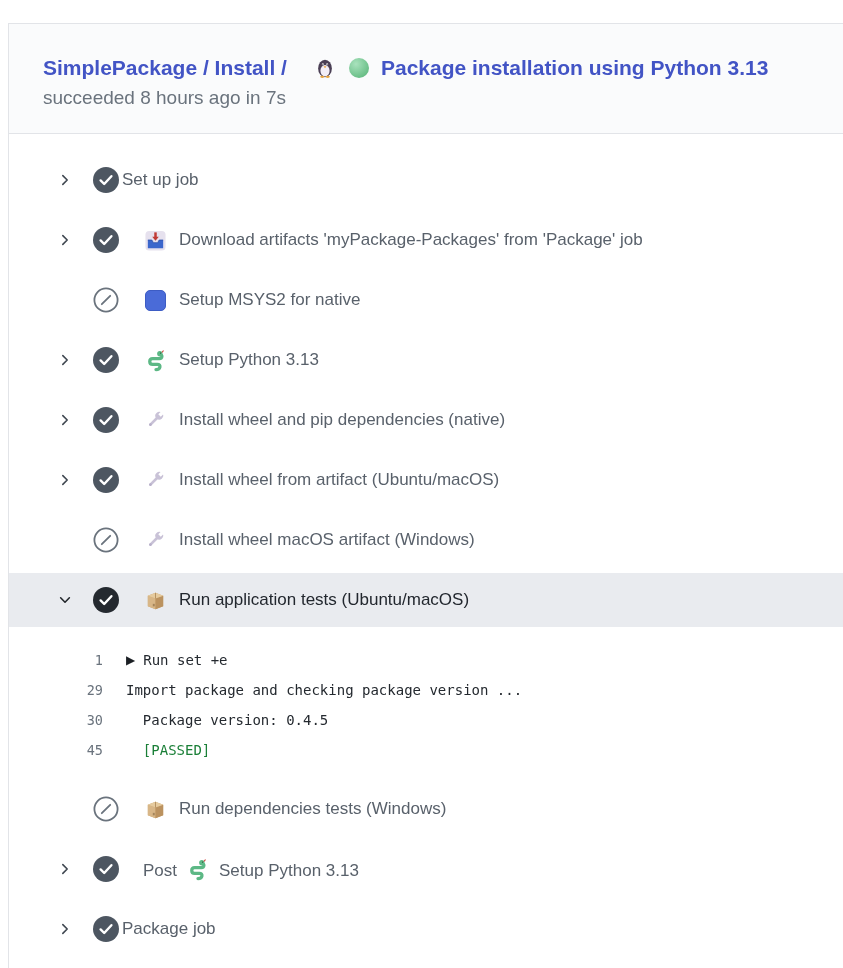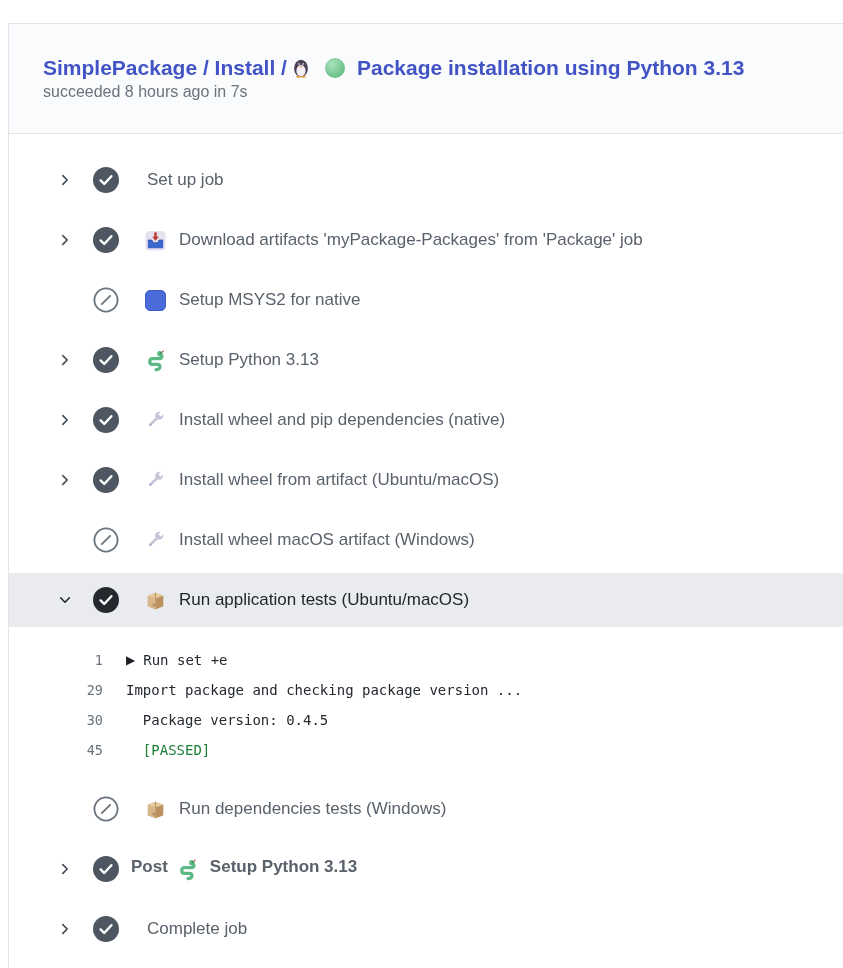--- a/index.html
+++ b/index.html
@@ -20,47 +20,47 @@
   .header {
     background:var(--header-bg,#fafbfc);
     border-bottom:1px solid var(--border,#e2e4e8);
     padding:30px 20px 0 34px;
     height:110px;
   }
   .title {
     font-size:21px; font-weight:bold; color:var(--accent-blue,#4254c5);
     line-height:28px; display:flex; align-items:center; white-space:nowrap;
   }
-  .title .tsep { margin-right:2px; }
+  .title .tsep { margin-right:26px; }
   .emoji-lg { display:inline-flex; align-items:center; justify-content:center;
     width:24px; height:24px; margin-right:10px; flex:none; }
   .greenball {
     width:20px; height:20px; border-radius:50%;
     background:radial-gradient(circle at 35% 30%, #a9e2bd, #6cc089 70%, #57ad74);
     display:inline-block;
   }
-  .subtitle { font-size:16px; color:var(--text-muted,#6a737d); line-height:19px; }
+  .subtitle { margin-top:6px; font-size:19px; color:var(--text-muted,#6a737d); line-height:19px; }
 
   
   .steps { background:#ffffff; padding-top:16px; }
   .row {
     display:flex; align-items:center; height:60px; padding-left:48px;
     cursor:pointer;
   }
   .row.expanded {
     height:54px; margin-top:3px;
     background:var(--highlight-bg,#e9ebef);
   }
   .chev { width:16px; height:16px; flex:none; display:flex; align-items:center; justify-content:center; }
   .status { width:26px; height:26px; flex:none; margin-left:20px; display:flex; }
   .emoji { width:24px; height:24px; flex:none; margin-left:24px; display:flex; align-items:center; justify-content:center; }
-  .label { font-size:17px; color:var(--step-text,#59616b); margin-left:28px; white-space:nowrap; }
+  .label { font-size:17px; color:var(--step-text,#59616b); margin-left:3px; white-space:nowrap; }
   .emoji + .label { margin-left:12px; }
   .row.expanded .label { color:var(--step-text-active,#22272e); }
-  .label-group { display:flex; align-items:flex-start; margin-left:12px;font-weight:bold; }
+  .label-group { display:flex; align-items:flex-end; margin-left:24px; }
   .label-group .label { margin-left:0; }
   .label-group .emoji { margin-left:8px; margin-right:10px; }
 
   
   .log { padding:18px 0 14px 0; font-family:"DejaVu Sans Mono", monospace; }
   .log-line { display:flex; align-items:center; height:30px; }
   .lnum {
     width:94px; flex:none; text-align:right;
     font-size:13.5px; color:var(--text-muted,#6e7781); cursor:pointer;
   }
@@ -346,17 +346,17 @@
         <svg width="14" height="14" viewBox="0 0 16 16">
             <path d="M5.5 3l5 5-5 5" stroke="#3f4750" stroke-width="1.8" fill="none" stroke-linecap="round" stroke-linejoin="round"></path>
           </svg>
       </span>
       <span class="status">
         <svg width="26" height="26" viewBox="0 0 26 26">
             <circle cx="13" cy="13" r="13" fill="#4d5661"></circle>
             <path d="M7.6 13.4l3.6 3.6 7.2-7.8" stroke="#fff" stroke-width="2.4" fill="none" stroke-linecap="round" stroke-linejoin="round"></path>
           </svg>
       </span>
-      <span class="label">Complete job</span>
+      <span class="label">Package job</span>
     </div>
 
   </div>
 </div>
 
 </body></html>

